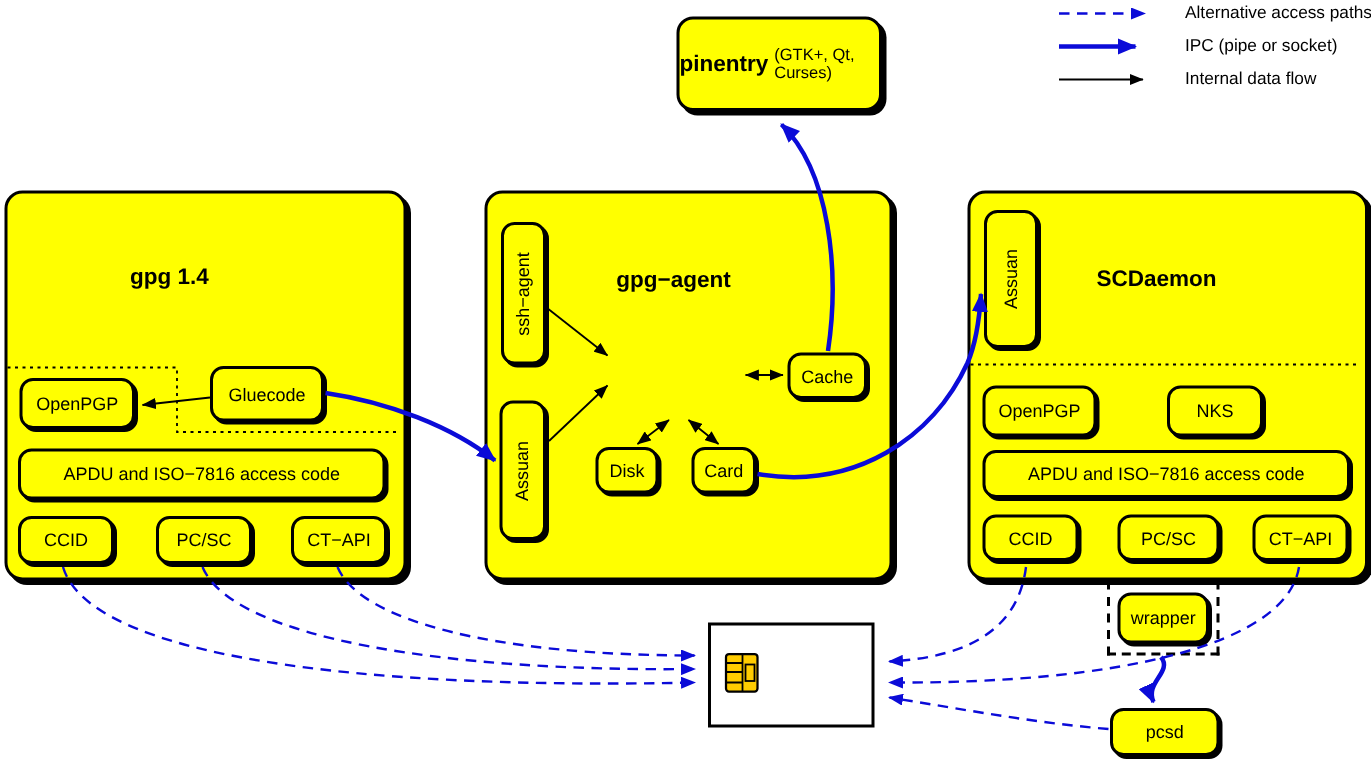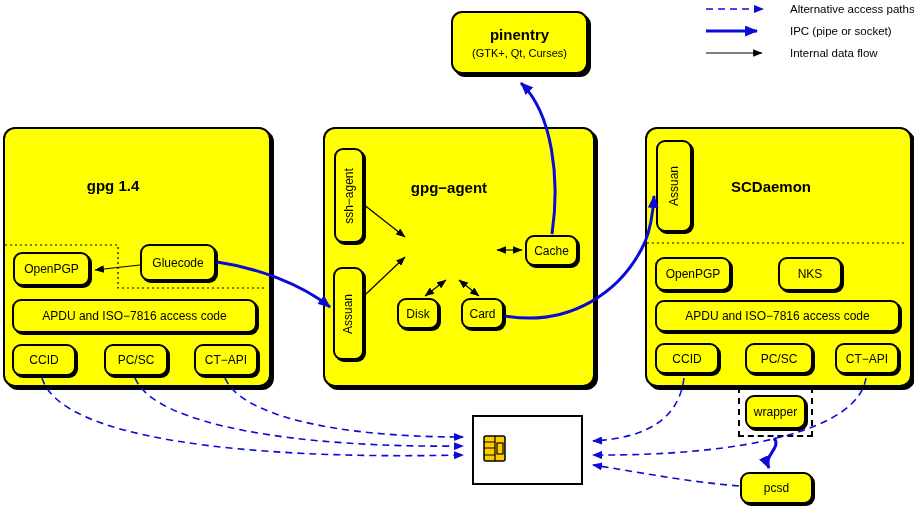--- a/index.html
+++ b/index.html
@@ -23,21 +23,21 @@
     position:absolute;background:var(--node-fill,#ffff00);
     border:2px solid #000;border-radius:9px;box-shadow:2px 2px 0 #000;
     display:flex;align-items:center;justify-content:center;
     font-size:12px;white-space:nowrap;box-sizing:border-box;
   }
   .node.vert span{transform:rotate(-90deg);white-space:nowrap;}
   .node.twoline{flex-direction:column;align-items:flex-start;padding-left:9px;line-height:20px;}
   .pinentry{
     position:absolute;background:var(--node-fill,#ffff00);
     border:2px solid #000;border-radius:11px;box-shadow:3px 3px 0 #000;
-    display:flex;flex-direction:column;align-items:center;justify-content:center;
+    display:flex;align-items:center;justify-content:center;
     gap:4px;box-sizing:border-box;
   }
   .pinentry .ttl{font-weight:bold;font-size:15px;}
   .pinentry .sub{font-size:11px;}
   .dashedframe{
     position:absolute;border:2px dashed #000;background:transparent;box-sizing:border-box;
   }
   .smartcard{
     position:absolute;background:var(--card-fill,#ffffff);
     border:2px solid #000;box-sizing:border-box;

